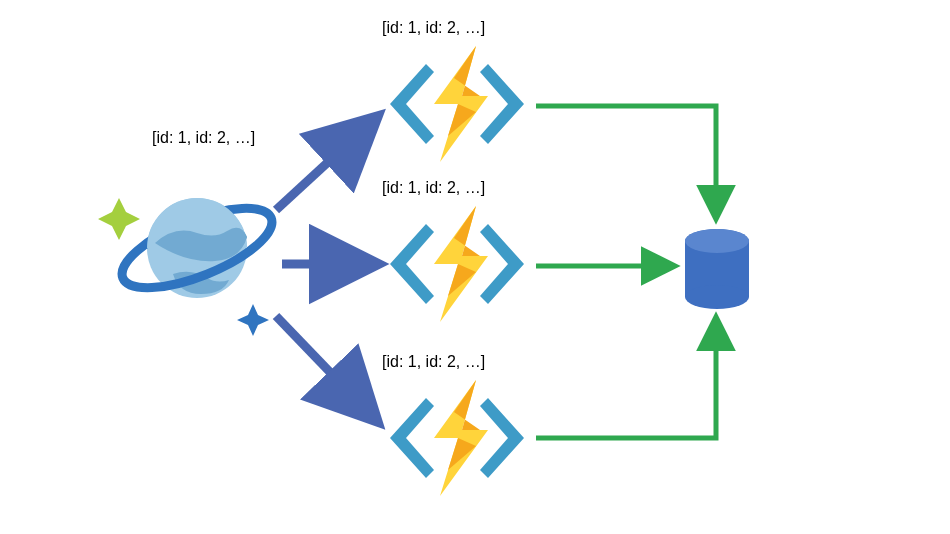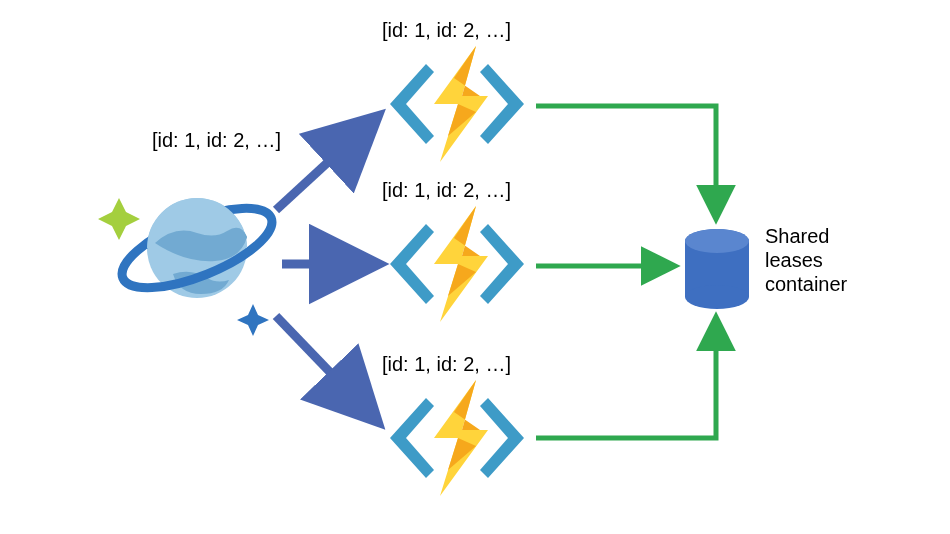--- a/index.html
+++ b/index.html
@@ -7,21 +7,21 @@
     padding: 0;
     width: 950px;
     height: 534px;
     background: #ffffff;
     font-family: "Segoe UI", Arial, sans-serif;
     font-size: 20px;
     color: #000;
     overflow: hidden;
   }
   .stage { position: relative; width: 950px; height: 534px; }
-  .label { position: absolute; font-size: 20px; line-height: 1.2; white-space: pre; }
+  .label { position: absolute; font-size: 16px; line-height: 1.2; white-space: pre; }
   .icon  { position: absolute; }
   svg { display: block; }
 </style>
 </head>
 <body>
 
 <div class="stage">
 
   <div class="label" style="left:152px; top:128px;">[id: 1, id: 2, …]</div>
 
@@ -83,23 +83,20 @@
   </div>
 
   <div class="icon" style="left:682px; top:228px; width:70px; height:82px;">
     <svg width="70" height="82" viewBox="0 0 70 82">
       <ellipse cx="35" cy="13" rx="32" ry="12" fill="#3E6FC1"></ellipse>
       <rect x="3" y="13" width="64" height="56" fill="#3E6FC1"></rect>
       <ellipse cx="35" cy="69" rx="32" ry="12" fill="#3E6FC1"></ellipse>
       <ellipse cx="35" cy="13" rx="32" ry="12" fill="#5A86CF"></ellipse>
     </svg>
   </div>
-  <div class="label" style="left:765px; top:224px;">Shared
-leases
-container</div>
 
   <svg class="icon" style="left:0; top:0;" width="950" height="534">
     <defs>
       <marker id="ahBlue" viewBox="0 0 12 12" refX="10" refY="6" markerWidth="9" markerHeight="9" orient="auto">
         <path d="M0 0 L12 6 L0 12 Z" fill="#4A66B0"></path>
       </marker>
       <marker id="ahGreen" viewBox="0 0 12 12" refX="10" refY="6" markerWidth="8" markerHeight="8" orient="auto">
         <path d="M0 0 L12 6 L0 12 Z" fill="#2FA84F"></path>
       </marker>
     </defs>

